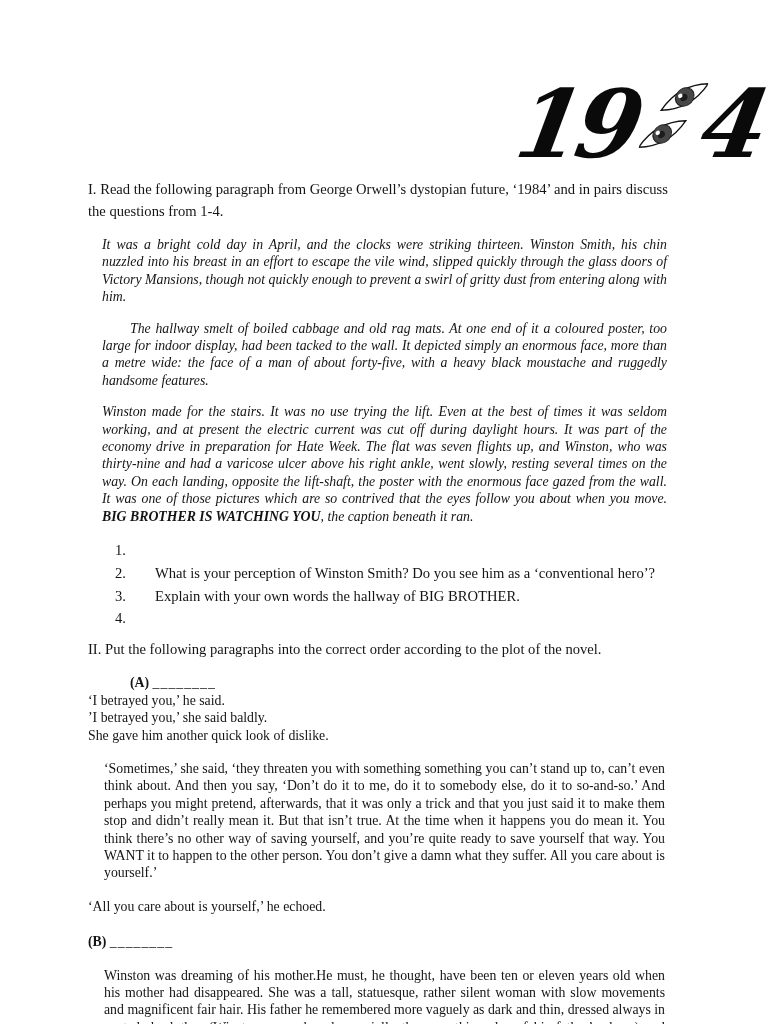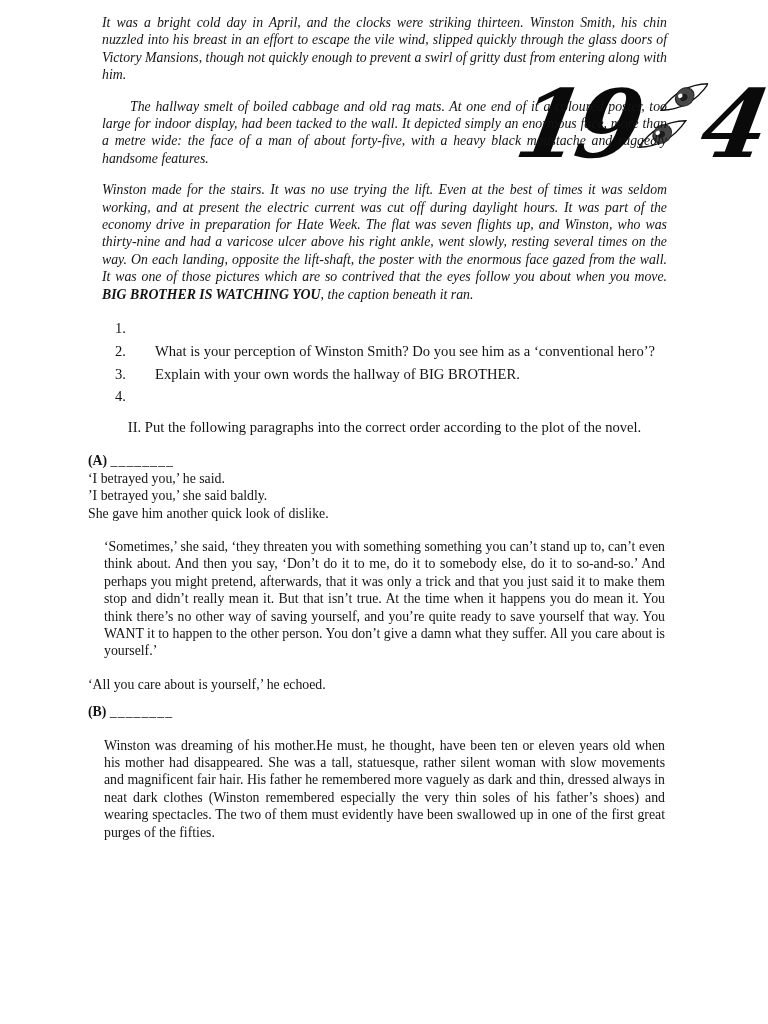--- a/index.html
+++ b/index.html
@@ -43,29 +43,29 @@
   .excerpt p { margin:14px; }
   .excerpt p.indent { text-indent:28px; }
   .bb-caption { font-weight:bold; }
   .questions { margin-top:7px; }
   .q-row { display:flex; font-size:14.6px; line-height:22.8px; }
   .q-num { margin-left:27px; width:40px; flex:0 0 40px; }
   .q-text { flex:1; }
   .q-it { font-style:italic; }
   .intro2 {
     margin-top:9px;
-    font-size:14.6px; line-height:21px;text-align:center;
+    font-size:14.6px; line-height:21px;
   }
   .block-label {
     font-size:13.8px; line-height:17.4px;
     font-weight:bold;
   }
   .block-label .blank { font-weight:normal; letter-spacing:1px; }
-  .a-label { margin-top:14px; }
-  .b-label { margin-top:10px; }
+  .a-label { margin-top:14px;margin-left:42px; }
+  .b-label { margin-top:18px; }
   .block-line {
     font-size:13.8px; line-height:17.4px;
   }
   .block-body {
     font-size:13.8px; line-height:17.4px;
     text-align:justify;
     margin:16px;
   }
 </style>
 </head>
@@ -91,20 +91,21 @@
           <circle cx="-1" cy="0" r="3.6" fill="#1c1c1c"></circle>
           <circle cx="-3.4" cy="-3.4" r="2.2" fill="#ffffff"></circle>
         </g>
       </svg>
     </span>
     <span>4</span>
   </div>
 
   <div class="content">
 
+    <div class="intro1">I. Read the following paragraph from George Orwell’s dystopian future, ‘1984’ and in pairs discuss the questions from 1-4.</div>
 
     <div class="excerpt">
       <p>It was a bright cold day in April, and the clocks were striking thirteen. Winston Smith, his chin nuzzled into his breast in an effort to escape the vile wind, slipped quickly through the glass doors of Victory Mansions, though not quickly enough to prevent a swirl of gritty dust from entering along with him.</p>
       <p class="indent">The hallway smelt of boiled cabbage and old rag mats. At one end of it a coloured poster, too large for indoor display, had been tacked to the wall. It depicted simply an enormous face, more than a metre wide: the face of a man of about forty-five, with a heavy black moustache and ruggedly handsome features.</p>
       <p><span>Winston made for the stairs. It was no use trying the lift. Even at the best of times it was seldom working, and at present the electric current was cut off during daylight hours. It was part of the economy drive in preparation for Hate Week. The flat was seven flights up, and Winston, who was thirty-nine and had a varicose ulcer above his right ankle, went slowly, resting several times on the way. On each landing, opposite the lift-shaft, the poster with the enormous face gazed from the wall. It was one of those pictures which are so contrived that the eyes follow you about when you move. </span><span class="bb-caption">BIG BROTHER IS WATCHING YOU</span><span>, the caption beneath it ran.</span></p>
     </div>
 
     <div class="questions">
       <div class="q-row">
         <span class="q-num">1.</span>

